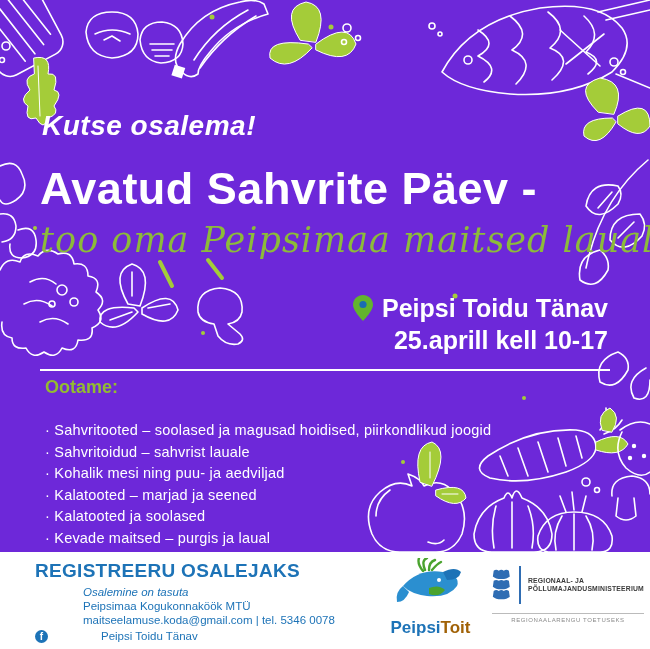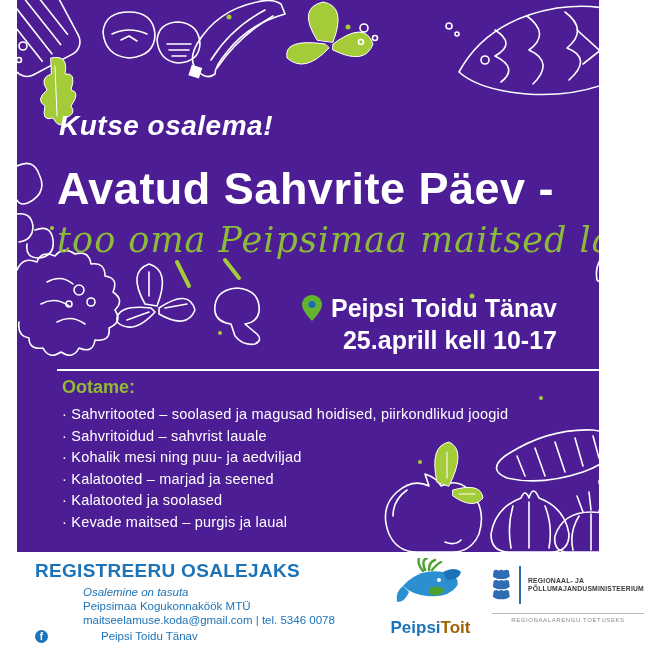--- a/index.html
+++ b/index.html
@@ -1,34 +1,34 @@
 <!DOCTYPE html>
 <html><head>
 <meta charset="utf-8">
 <style>
   * { margin:0; padding:0; box-sizing:border-box; }
   html,body { width:650px; height:649px; }
   body { font-family:"Liberation Sans", sans-serif; overflow:hidden; position:relative; background:#fff; }
 
   .poster { position:absolute; left:0; top:0; width:650px; height:649px; }
-  .blue-area { position:absolute; left:17px; top:0; width:582px; height:552px; background:#4c1d95; overflow:hidden; }
+  .blue-area { position:absolute; left:0; top:0; width:650px; height:552px; background:#6d28d9; overflow:hidden; }
   .deco { position:absolute; left:0; top:0; width:650px; height:552px; pointer-events:none; }
 
   .invite { position:absolute; left:42px; top:110px; color:#ffffff; font-size:28px; font-style:italic; font-weight:600; letter-spacing:0.5px; }
   .title { position:absolute; left:40px; top:163px; color:#ffffff; font-size:45px; font-weight:700; letter-spacing:0.5px; white-space:nowrap; }
   .script { position:absolute; left:40px; top:220px; color:#8cbb3a; font-size:35px; font-style:italic; font-family:"DejaVu Serif", serif; letter-spacing:1px; white-space:nowrap; }
 
   .location { position:absolute; right:42px; top:292px; text-align:right; color:#ffffff; font-weight:700; font-size:25px; line-height:32px; }
   .loc-line1 { display:flex; align-items:center; justify-content:flex-end; gap:9px; }
   .pin { width:20px; height:26px; display:inline-block; }
 
   .divider { position:absolute; left:40px; top:369px; width:570px; height:2px; background:#ffffff; }
 
   .expect { position:absolute; left:45px; top:377px; width:560px; }
-  .expect-heading { color:#93bb31; font-size:18px; font-weight:700; margin-bottom:6px; }
+  .expect-heading { color:#93bb31; font-size:18px; font-weight:700; margin-bottom:22px; }
   .expect-list .li { color:#ffffff; font-size:14.5px; line-height:21.5px; font-weight:500; letter-spacing:0.2px; }
   .expect-list .li::before { content:"· "; }
 
   .footer { position:absolute; left:0; top:552px; width:650px; height:126px; background:#ffffff; }
   .reg-block { position:absolute; left:35px; top:8px; color:#1d73b7; }
   .reg-heading { font-size:19px; font-weight:700; letter-spacing:0.3px; margin-bottom:4px; }
   .reg-line { font-size:11.5px; line-height:13px; margin-top:1px;margin-left:48px; }
   .reg-italic { font-style:italic; }
   .fb-row { display:flex; align-items:center; gap:5px; margin-top:3px; }
   .fb-icon { width:13px; height:13px; border-radius:50%; background:#1d73b7; color:#fff; font-size:10px; font-weight:700; display:flex; align-items:center; justify-content:center; line-height:1; }

